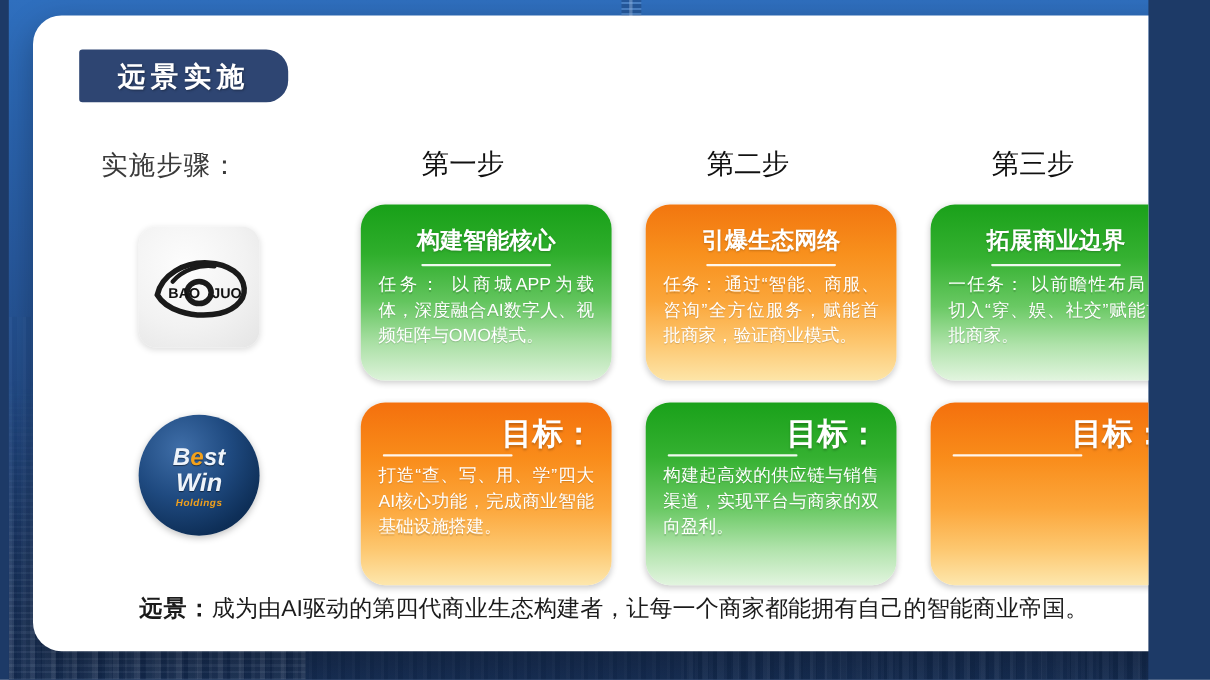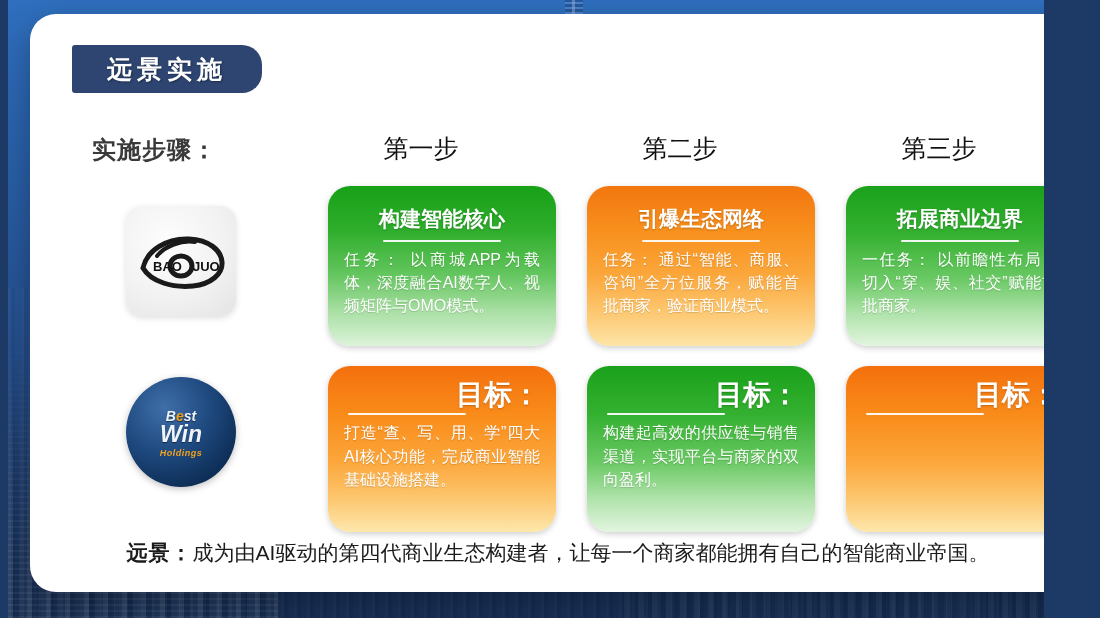--- a/index.html
+++ b/index.html
@@ -50,21 +50,21 @@
     position:absolute;left:42px;top:31px;height:48px;min-width:150px;
     background:#2e4572;border-radius:3px 20px 20px 3px;
     display:flex;align-items:center;justify-content:center;padding:0 20px;
   }
   .badge span{
     color:#fff;font-size:25px;font-weight:bold;letter-spacing:5px;
     text-shadow:1px 1px 2px rgba(0,0,0,.35);
   }
 
   .steps-label{
-    position:absolute;left:62px;top:120px;font-size:24px;font-weight:bold;color:#3a3a3a;
+    position:absolute;left:62px;top:120px;font-size:24px;font-weight:normal;color:#3a3a3a;
     letter-spacing:1px;
   }
 
   
   .stepname{position:absolute;top:118px;font-size:25px;color:#111;text-align:center;width:220px;}
   .s1{left:281px;} .s2{left:540px;} .s3{left:799px;}
 
   
   .logo-slot{position:absolute;left:96px;width:110px;height:110px;}
   .logo-baojuo{
@@ -73,21 +73,21 @@
     box-shadow:0 2px 6px rgba(0,0,0,.13);
     display:flex;align-items:center;justify-content:center;
   }
   .logo-bestwin{
     top:363px;border-radius:50%;
     background:radial-gradient(circle at 35% 28%,#3f6ea8 0%,#1f4a80 42%,#0e2f58 75%,#0a2344 100%);
     box-shadow:0 2px 7px rgba(0,0,0,.25);
     display:flex;flex-direction:column;align-items:center;justify-content:center;
     overflow:hidden;
   }
-  .bw-best{font-size:14px;font-weight:bold;font-style:italic;color:#eef4fb;line-height:.95;
+  .bw-best{font-size:22px;font-weight:bold;font-style:italic;color:#eef4fb;line-height:.95;
     text-shadow:0 1px 1px rgba(0,0,0,.5);margin-top:4px;}
   .bw-best .e{color:#f2a11c;}
   .bw-win{font-size:23px;font-weight:bold;font-style:italic;color:#eef4fb;line-height:1;
     text-shadow:0 1px 1px rgba(0,0,0,.5);}
   .bw-hold{font-size:9px;font-style:italic;font-weight:bold;color:#f2a11c;margin-top:2px;letter-spacing:.5px;}
 
   
   .card{
     position:absolute;width:228px;border-radius:22px;color:#fff;
     box-shadow:0 2px 6px rgba(0,0,0,.20);

